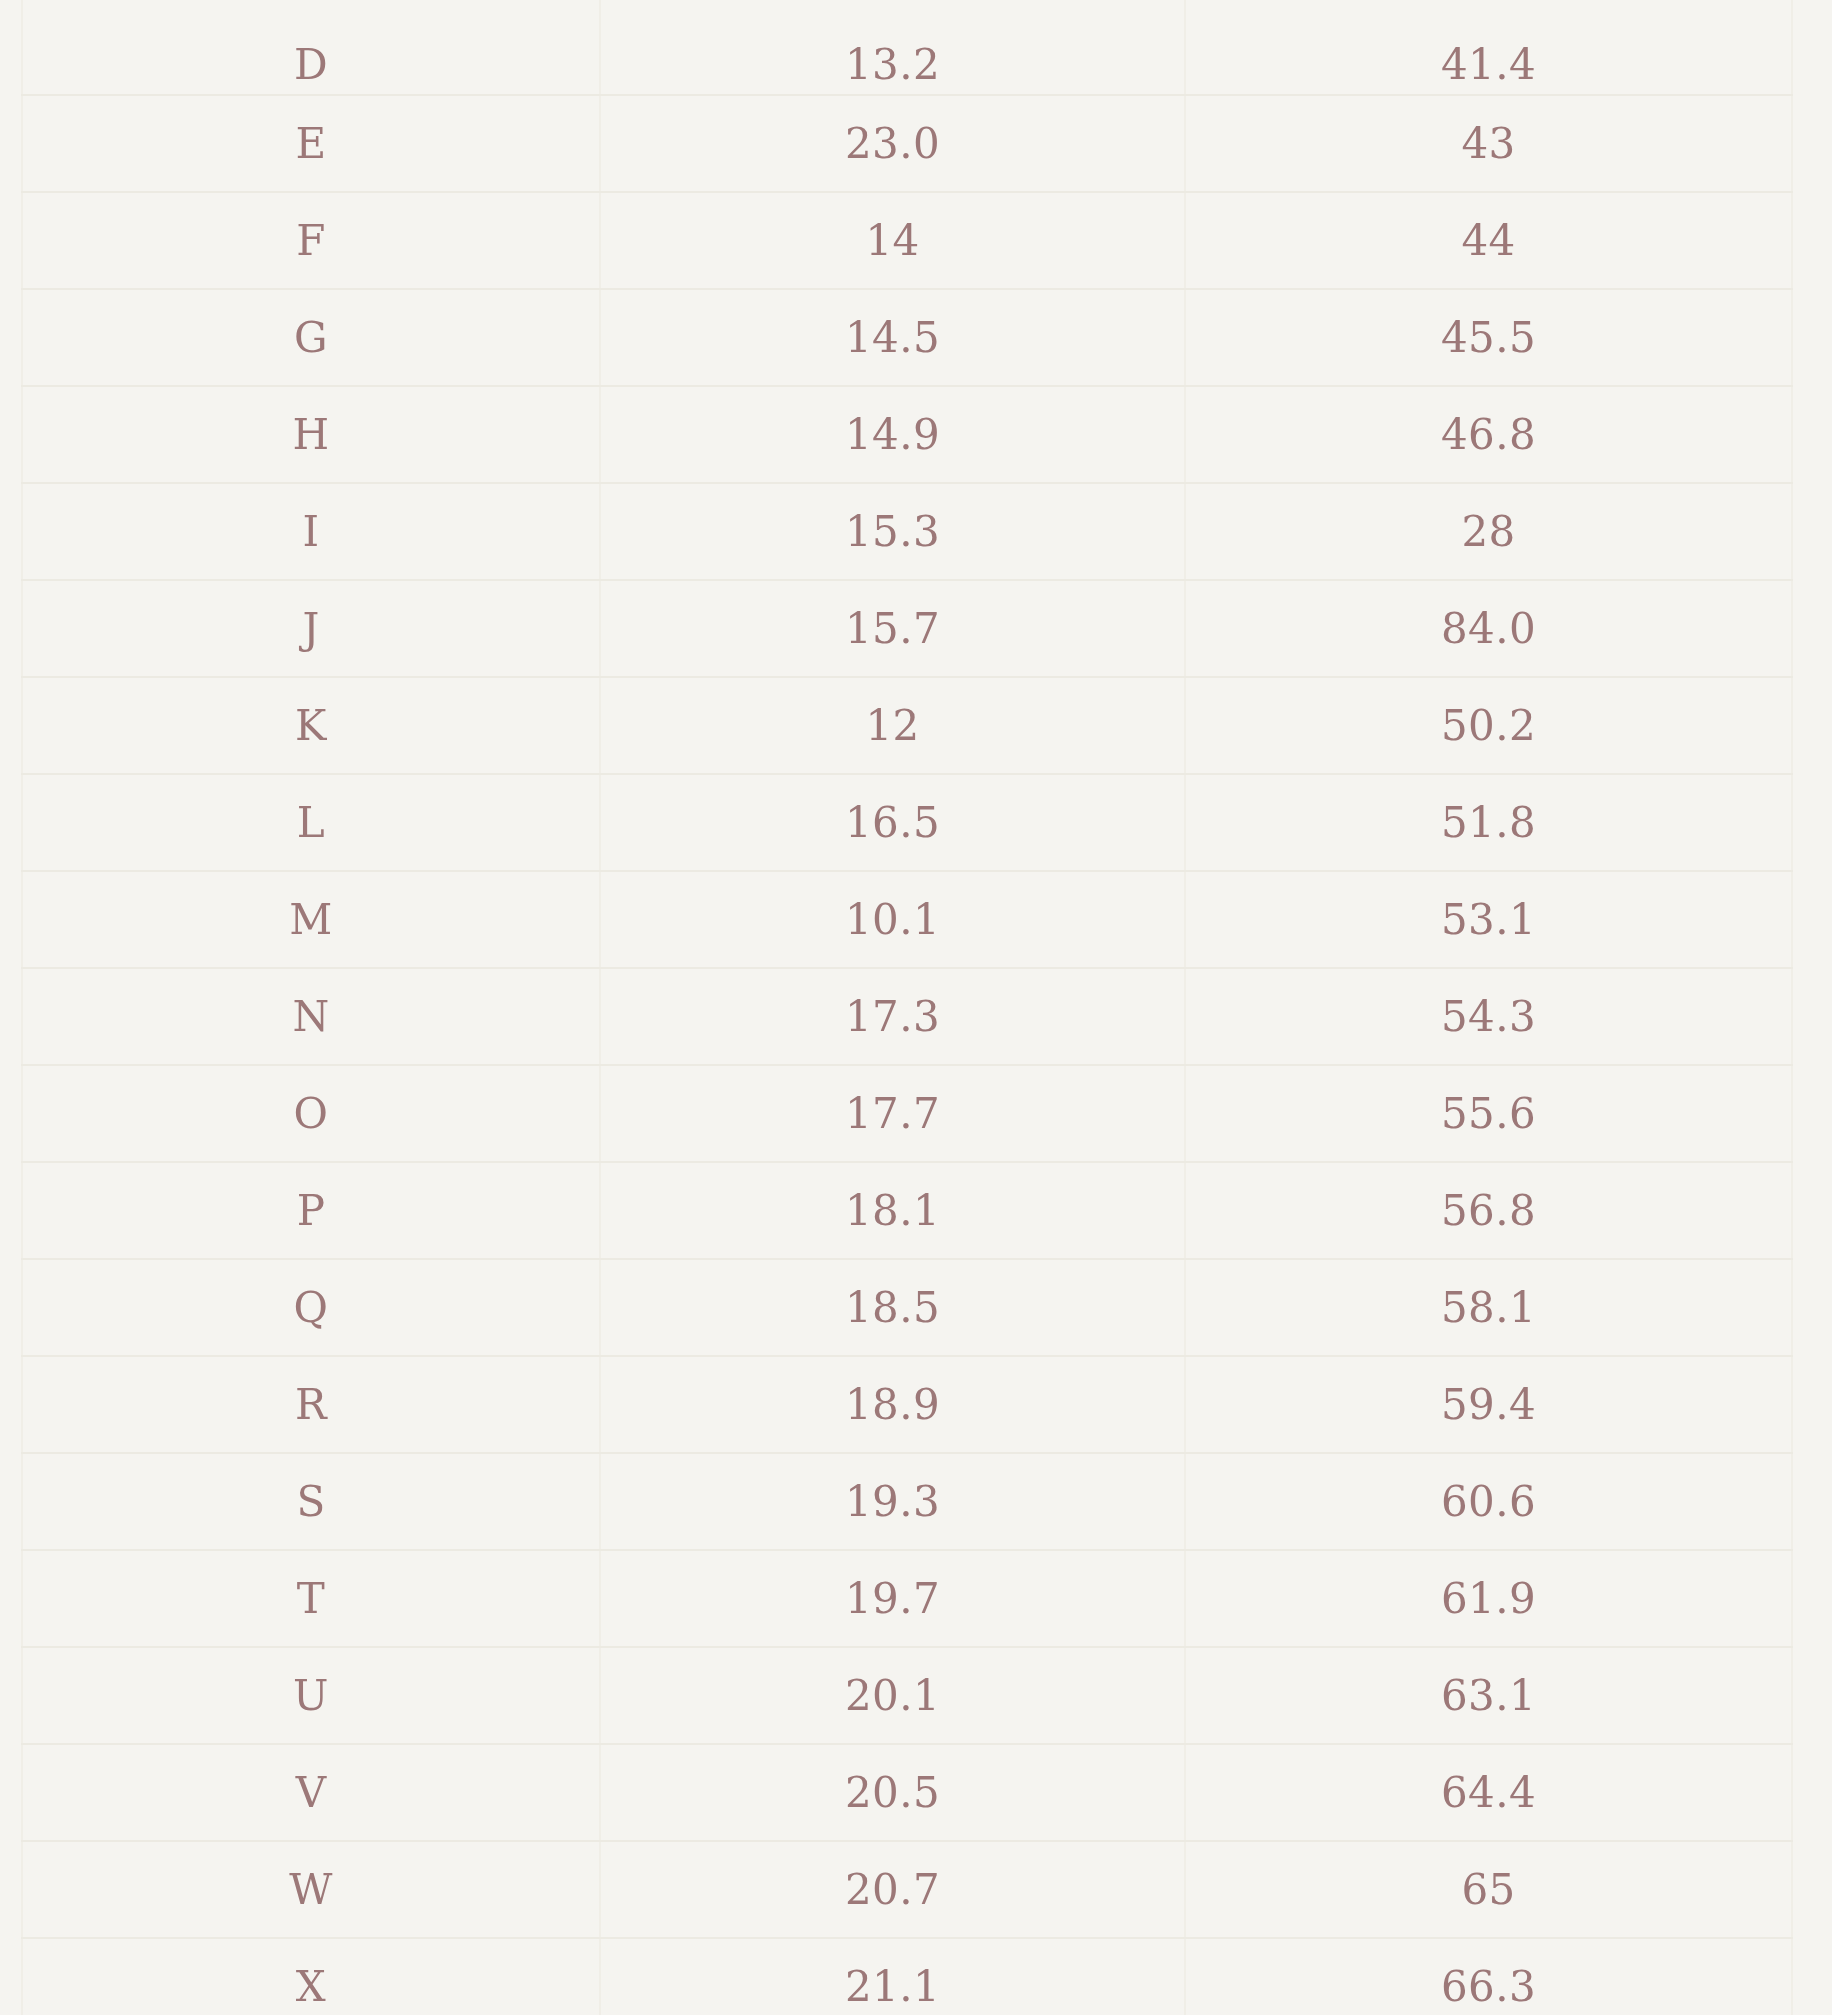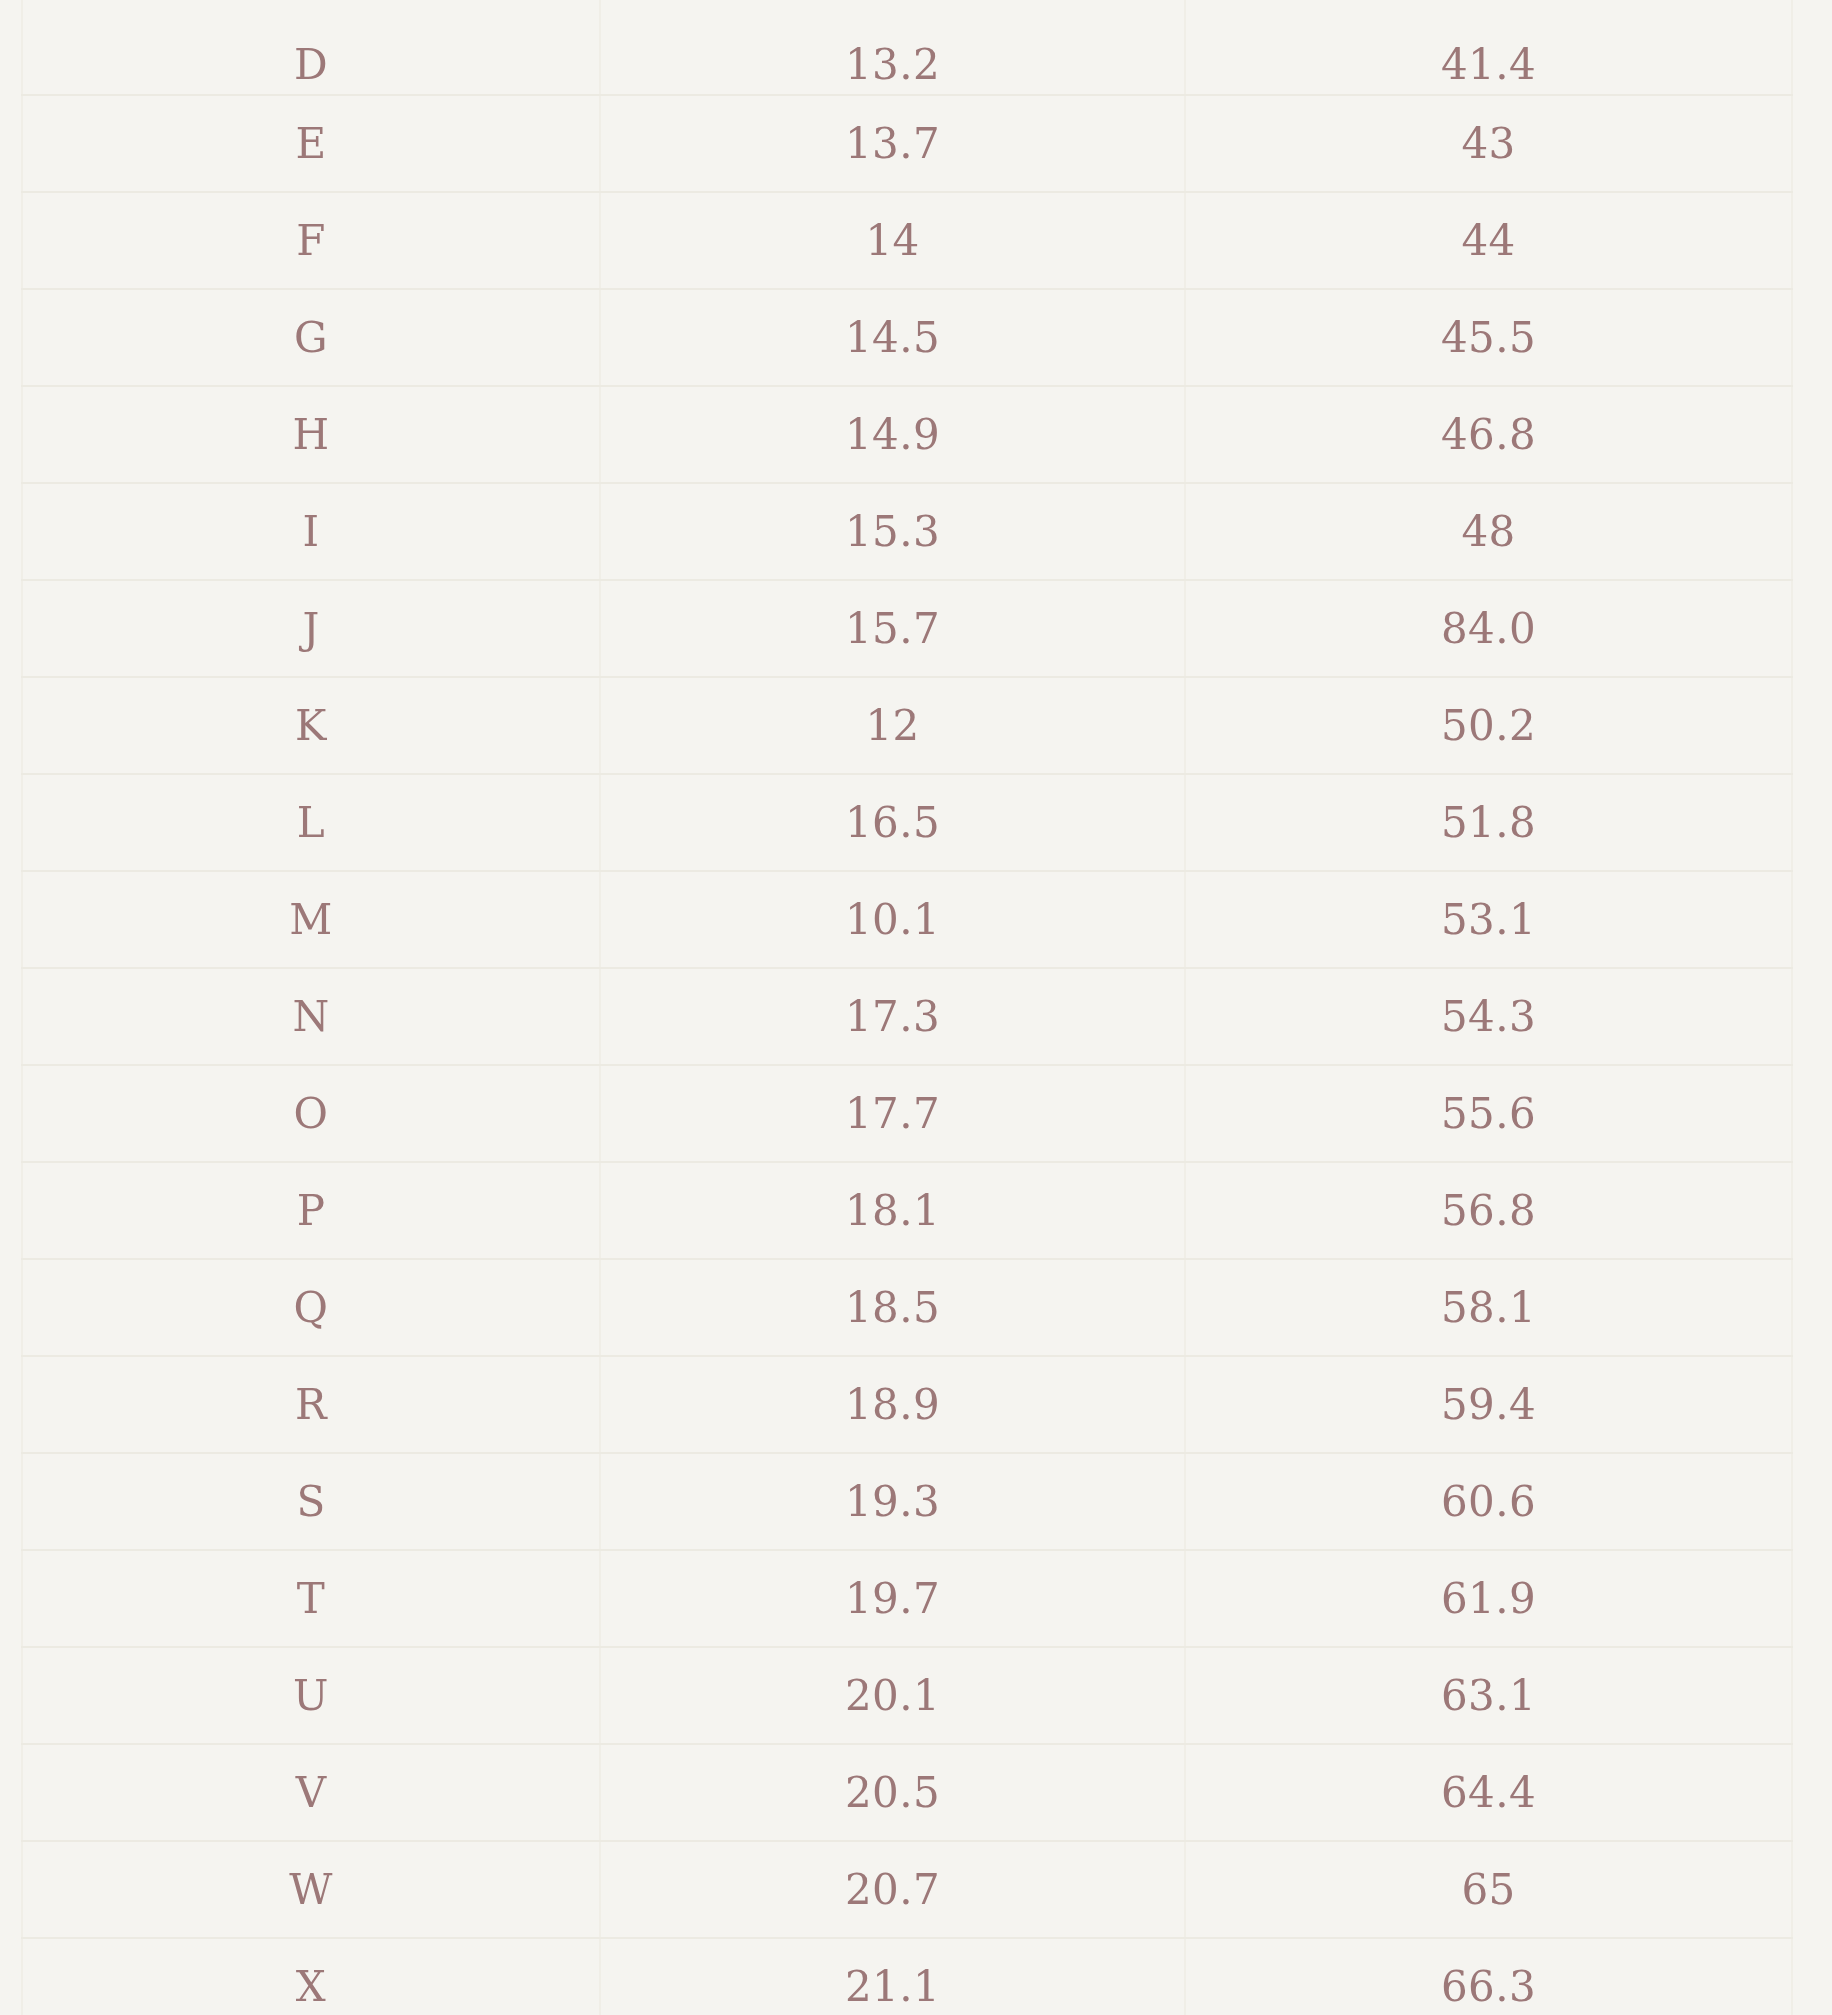--- a/index.html
+++ b/index.html
@@ -88,42 +88,42 @@
       <col class="col-mm">
     </colgroup>
     <tbody id="table-body">
         <tr class="row-first">
           <td class="cell-size">D</td>
           <td class="cell-inch">13.2</td>
           <td class="cell-mm">41.4</td>
         </tr>
         <tr>
           <td class="cell-size">E</td>
-          <td class="cell-inch">13.7</td>
+          <td class="cell-inch">23.0</td>
           <td class="cell-mm">43</td>
         </tr>
         <tr>
           <td class="cell-size">F</td>
           <td class="cell-inch">14</td>
           <td class="cell-mm">44</td>
         </tr>
         <tr>
           <td class="cell-size">G</td>
           <td class="cell-inch">14.5</td>
           <td class="cell-mm">45.5</td>
         </tr>
         <tr>
           <td class="cell-size">H</td>
           <td class="cell-inch">14.9</td>
           <td class="cell-mm">46.8</td>
         </tr>
         <tr>
           <td class="cell-size">I</td>
           <td class="cell-inch">15.3</td>
-          <td class="cell-mm">48</td>
+          <td class="cell-mm">28</td>
         </tr>
         <tr>
           <td class="cell-size">J</td>
           <td class="cell-inch">15.7</td>
           <td class="cell-mm">84.0</td>
         </tr>
         <tr>
           <td class="cell-size">K</td>
           <td class="cell-inch">12</td>
           <td class="cell-mm">50.2</td>

